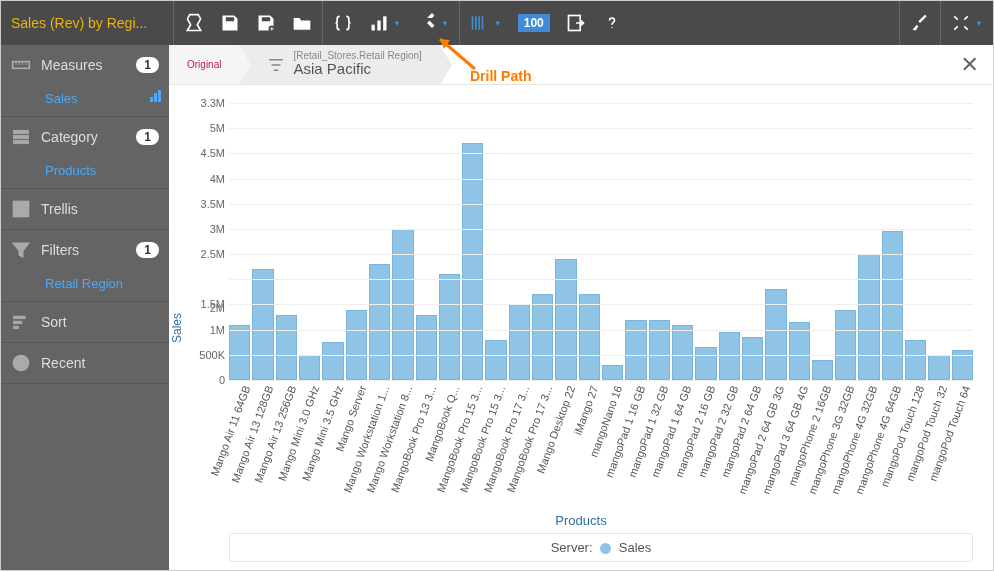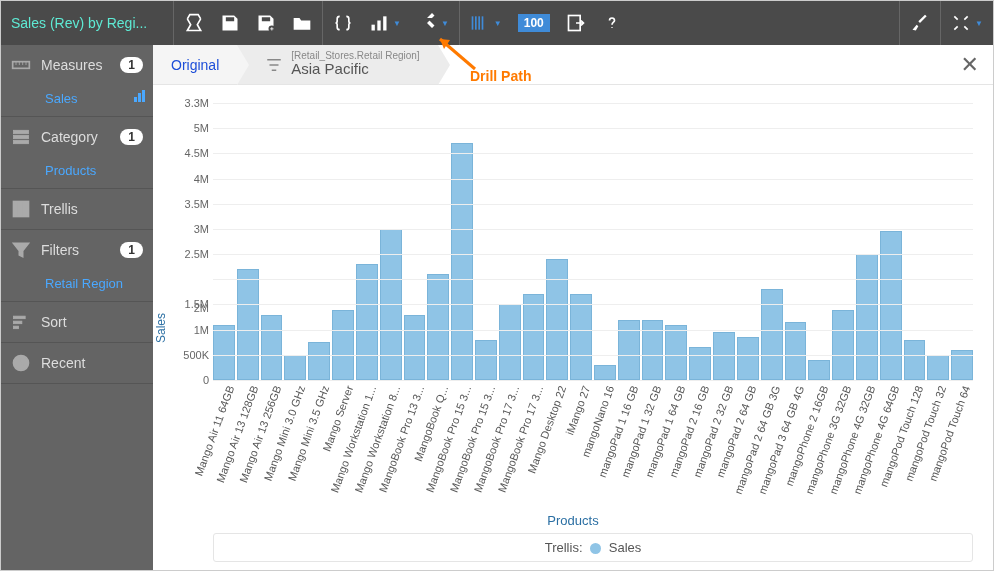--- a/index.html
+++ b/index.html
@@ -1,39 +1,39 @@
 <!DOCTYPE html>
 <html><head>
 <meta charset="utf-8">
 <style>
 * { box-sizing: border-box; margin: 0; padding: 0; }
 body { font-family: Arial, sans-serif; font-size: 13px; width: 994px; height: 571px; overflow: hidden; background: #fff; border: 1px solid #ccc; }
 
 .toolbar { height: 44px; background: #4a4a4a; display: flex; align-items: center; color: #fff; }
-.app-title { color: #5eead4; font-size: 14px; padding: 0 10px; width: 172px; white-space: nowrap; overflow: hidden; text-overflow: ellipsis; }
+.app-title { color: #eab308; font-size: 14px; padding: 0 10px; width: 172px; white-space: nowrap; overflow: hidden; text-overflow: ellipsis; }
 .tool-group { display: flex; align-items: center; padding: 0 10px; gap: 16px; border-left: 1px solid #666; height: 100%; }
 .tool-btn { color: #fff; cursor: pointer; display: flex; align-items: center; gap: 2px; }
 .tool-btn svg { width: 20px; height: 20px; }
 .sampling-box { background: #3f8bd8; color: #fff; font-size: 12px; padding: 2px 6px; border-radius: 0; font-weight: bold; }
 .dropdown-caret { font-size: 8px; color: #3f8bd8; margin-left: 2px; }
 .tool-spacer { flex: 1; }
 
 .main { display: flex; height: calc(100% - 44px); }
-.sidebar { width: 152px; background: #646464; color: #ddd; display: flex; flex-direction: column; }
+.sidebar { width: 168px; background: #646464; color: #ddd; display: flex; flex-direction: column; }
 .panel { border-bottom: 1px solid #555; }
 .panel-header { display: flex; align-items: center; padding: 10px 10px; cursor: pointer; position: relative; }
 .panel-header svg { width: 20px; height: 20px; margin-right: 10px; fill: #aaa; stroke: #aaa; }
 .panel-header .label { flex: 1; color: #ddd; font-size: 14px; }
 .panel-badge { background: #fff; color: #333; font-weight: bold; border-radius: 10px; padding: 1px 8px; font-size: 12px; min-width: 20px; text-align: center; }
 .panel-item { padding: 6px 10px 10px 44px; color: #4aa8ff; font-size: 13px; position: relative; }
 .panel-item .mini-icon { position: absolute; right: 6px; top: 4px; width: 14px; height: 14px; }
 
 .content { flex: 1; display: flex; flex-direction: column; background: #fff; }
 .breadcrumb { display: flex; align-items: center; border-bottom: 1px solid #e5e5e5; height: 40px; position: relative; }
-.crumb-original { padding: 0 18px; color: #1d4ed8; font-size: 14px; height: 100%; display: flex; align-items: center; position: relative; background: #f5f5f5; }
+.crumb-original { padding: 0 18px; color: #be185d; font-size: 10px; height: 100%; display: flex; align-items: center; position: relative; background: #f5f5f5; }
 .crumb-original::after { content:''; position:absolute; right:-12px; top:0; width:0; height:0; border-top:20px solid transparent; border-bottom:20px solid transparent; border-left:12px solid #f5f5f5; z-index:2; }
 .crumb-drill { padding: 4px 18px 4px 28px; display: flex; align-items: center; gap: 8px; height: 100%; background: #ececec; }
 .crumb-drill::after { content:''; position:absolute; right:-12px; top:0; width:0; height:0; border-top:20px solid transparent; border-bottom:20px solid transparent; border-left:12px solid #ececec; }
 .crumb-drill { position: relative; }
 .crumb-meta { font-size: 10px; color: #888; line-height: 1; }
 .crumb-value { font-size: 15px; color: #555; line-height: 1.1; }
 .crumb-close { margin-left: auto; margin-right: 14px; font-size: 22px; color: #666; cursor: pointer; }
 
 .annotation { position: absolute; left: 470px; top: 68px; color: #ff7a00; font-size: 14px; font-weight: bold; pointer-events: none; }
 .annotation svg { position: absolute; left: -40px; top: -34px; }
@@ -393,19 +393,19 @@
           </div>
           <div class="x-label">
             <span>mangoPod Touch 32</span>
           </div>
           <div class="x-label">
             <span>mangoPod Touch 64</span>
           </div>
         </div>
       <div class="x-axis-title">Products</div>
       <div class="legend">
-        <span>Trellis:</span>
+        <span>Server:</span>
         <span class="legend-swatch"></span>
         <span>Sales</span>
       </div>
     </div>
   </div>
 </div>
 
 </body></html>

